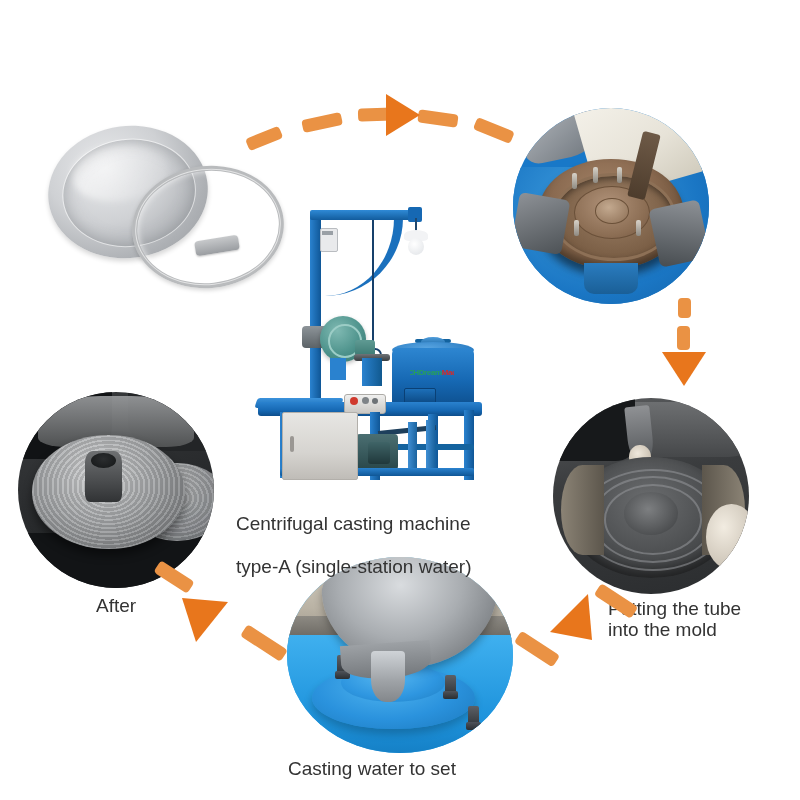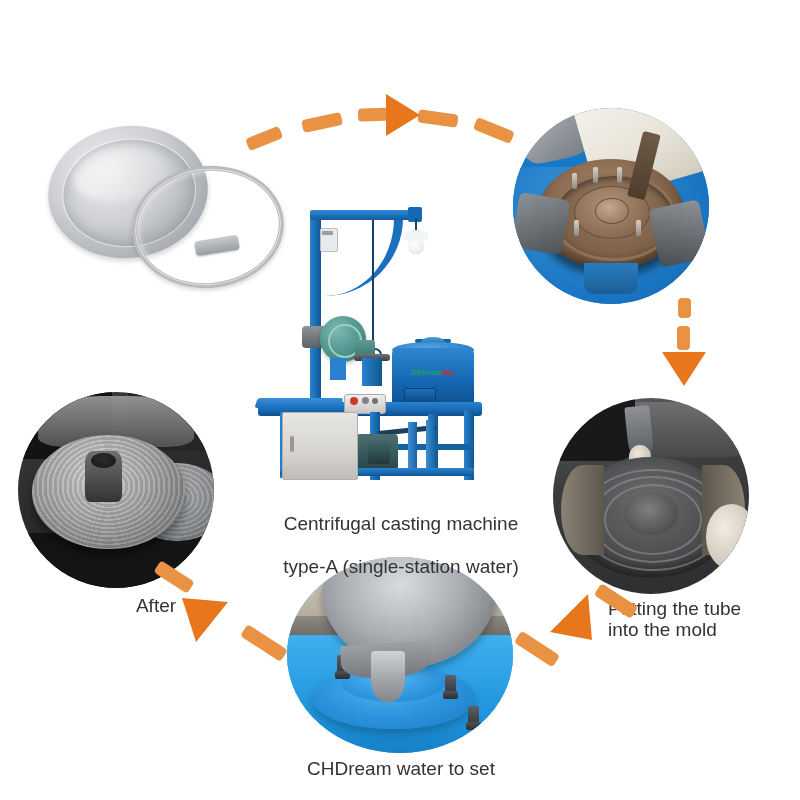--- a/index.html
+++ b/index.html
@@ -25,21 +25,21 @@
 
   
   .photo-circle{position:absolute;border-radius:50%;overflow:hidden;}
   .ph-inner{position:absolute;inset:0;}
 
   
   .caption{
     position:absolute;font-size:19px;color:#333333;line-height:1.12;
     white-space:pre-line;font-family:"Liberation Sans","DejaVu Sans",sans-serif;
   }
-  .caption.center{text-align:center;}
+  .caption.center{text-align:left;}
 
   
   #raw-material-photo{position:absolute;left:40px;top:118px;width:250px;height:175px;}
   .rm-disc{
     position:absolute;left:8px;top:8px;width:160px;height:132px;border-radius:50%;
     background:
       radial-gradient(ellipse at 38% 30%, #e9eaec 0%, #cfd1d4 42%, #adb0b4 72%, #96999d 100%);
     box-shadow:0 3px 5px rgba(0,0,0,.16);
     transform:rotate(-7deg);
   }
@@ -470,21 +470,21 @@
       <div class="cs-moldbase"></div>
       <div class="cs-moldtop"></div>
       <div class="cs-bolt" style="left:22%;top:50%;"></div>
       <div class="cs-bolt" style="left:70%;top:60%;"></div>
       <div class="cs-bolt" style="left:80%;top:76%;"></div>
       <div class="cs-ladle"></div>
       <div class="cs-ladle-lip"></div>
       <div class="cs-pour"></div>
     </div>
   </div>
-  <div id="caption-casting" class="caption center">CHDream water to set</div>
+  <div id="caption-casting" class="caption center">Casting water to set</div>
 
   <div id="photo-after" class="photo-circle">
     <div class="ph-inner">
       <div class="af-bg"></div>
       <div class="af-dark1"></div>
       <div class="af-dark2"></div>
       <div class="af-metal-top"></div>
       <div class="af-dark3"></div>
       <div class="af-disc2"></div>
       <div class="af-disc"></div>

